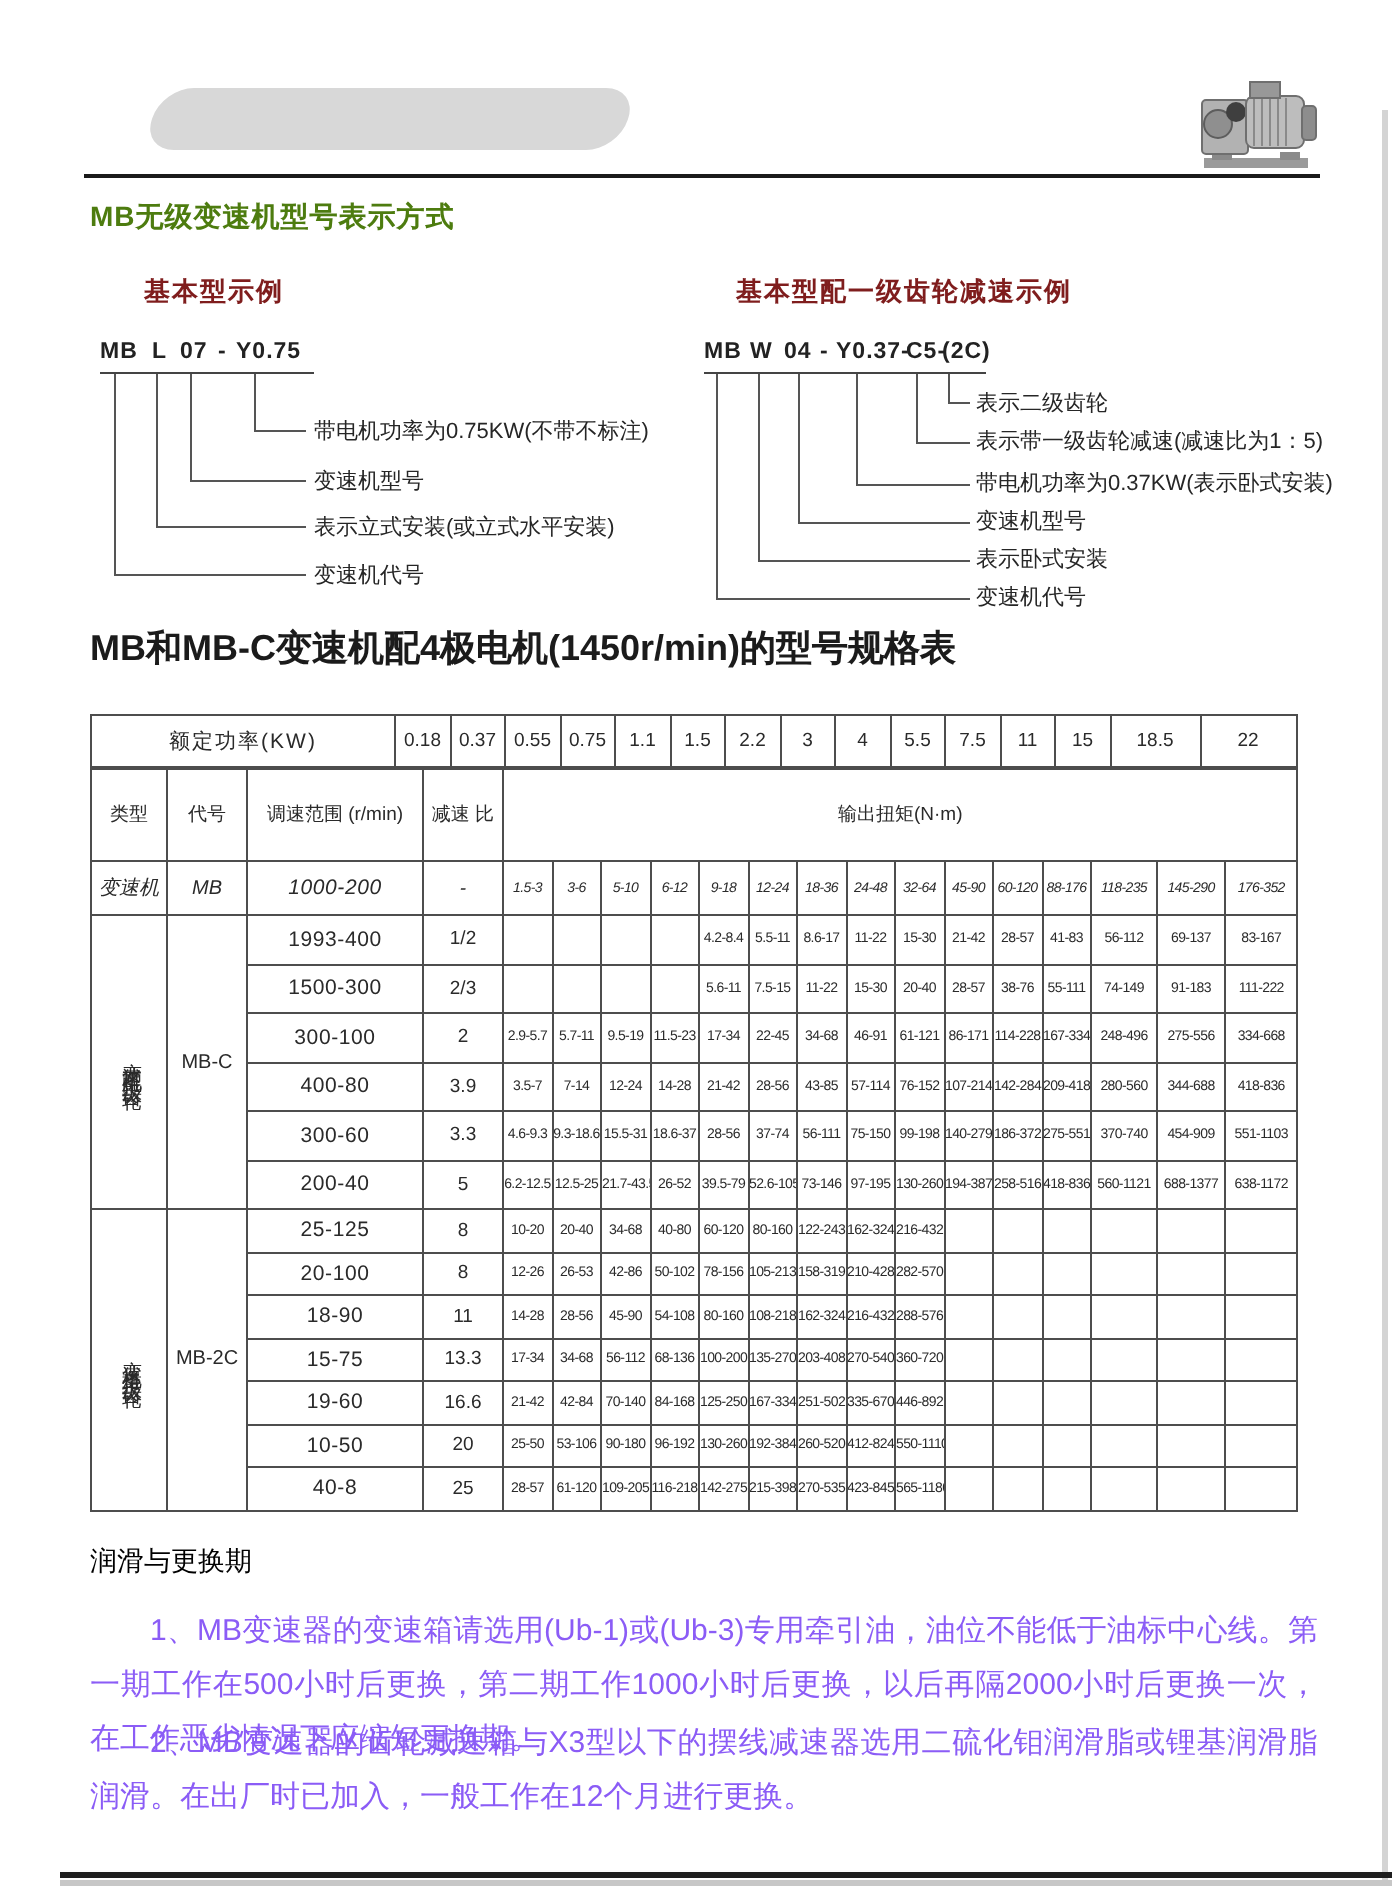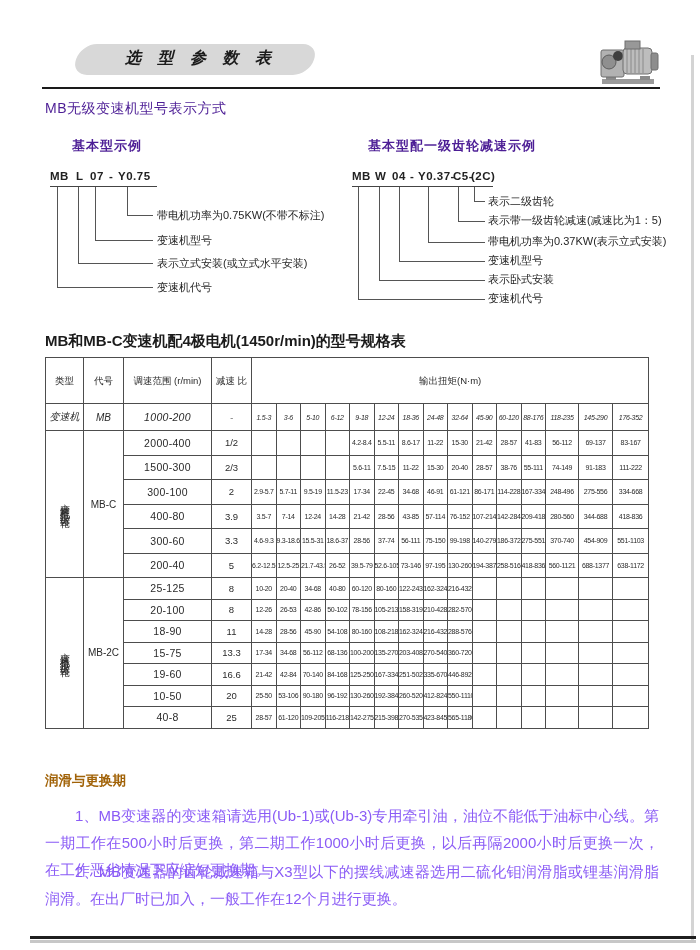--- a/index.html
+++ b/index.html
@@ -7,63 +7,62 @@
         font-family:"Liberation Sans","DejaVu Sans",sans-serif;color:#222;}
   .abs{position:absolute;}
 
   
   .banner{position:absolute;left:76px;top:44px;width:238px;height:31px;background:#d8d8d8;
           border-radius:16px/15px;transform:skewX(-18deg);}
   .banner-text{position:absolute;left:86px;top:48px;width:230px;text-align:center;
           font-size:16px;font-weight:bold;font-style:italic;letter-spacing:6px;color:#1b1b1b;}
   .hdr-line{position:absolute;left:42px;top:87px;width:618px;height:2px;background:#1a1a1a;}
 
-  .sec-title{position:absolute;font-weight:normal;font-size:14px;color:#4c1d95;letter-spacing:0.5px;}
-  .diag-title{position:absolute;font-weight:bold;font-size:13px;color:#4c1d95;letter-spacing:1px;}
+  .sec-title{position:absolute;font-weight:bold;font-size:14px;color:#4d7c0f;letter-spacing:0.5px;}
+  .diag-title{position:absolute;font-weight:bold;font-size:13px;color:#7f1d1d;letter-spacing:1px;}
 
   .codepart{position:absolute;top:170px;font-size:11.5px;font-weight:bold;letter-spacing:0.5px;color:#222;}
   .code-underline{position:absolute;top:186px;height:1px;background:#444;}
   .connector{position:absolute;border-left:1px solid #555;border-bottom:1px solid #555;}
   .callout{position:absolute;font-size:11px;color:#262626;white-space:nowrap;}
 
   
   .tblwrap{position:absolute;left:45px;top:357px;width:603px;}
   table.tbl{border-collapse:collapse;table-layout:fixed;width:603px;}
   table.tbl td{border:1px solid #4d4d4d;text-align:center;vertical-align:middle;
                overflow:hidden;white-space:nowrap;padding:0;color:#2a2a2a;}
-  .tbl-title{position:absolute;left:45px;top:332px;font-weight:bold;font-size:15px;color:#1b1b1b;}
+  .tbl-title{position:absolute;left:45px;top:312px;font-weight:bold;font-size:18px;color:#1b1b1b;}
   td.lblA{font-size:10.5px;letter-spacing:1px;}
   td.hA{font-size:10.5px;}
   td.pw{font-size:9.5px;}
   td.chead{font-size:9.5px;white-space:pre-line;line-height:1.25;}
   td.typeH{font-size:10px;}
   td.typeV{writing-mode:vertical-lr;text-orientation:upright;font-size:10px;letter-spacing:2px;line-height:1;}
   td.codeC{font-size:10px;}
   td.rangeC{font-size:10.5px;letter-spacing:0.3px;margin-top:29px;}
   td.ratioC{font-size:9.5px;}
   td.valC{font-size:7px;letter-spacing:-0.3px;}
   tr.hrow1{height:25px;} tr.hrow2{height:26px;} tr.hrow3{height:46px;}
   tr.sec0{height:27px;font-style:italic;} tr.sec1{height:24.5px;} tr.sec2{height:21.5px;}
 
   
-  .foot-title{position:absolute;left:45px;top:772px;font-weight:bold;font-size:13.5px;color:#a16207;}
+  .foot-title{position:absolute;left:45px;top:772px;font-weight:normal;font-size:13.5px;color:#000000;}
   .foot-para{position:absolute;left:45px;width:614px;font-size:15px;line-height:27px;
              text-indent:2em;text-align:justify;color:#8b5cf6;}
 
   .right-edge{position:absolute;left:691px;top:55px;width:3px;height:885px;background:#d4d4d4;}
   .bottom-line{position:absolute;left:30px;top:936px;width:666px;height:3px;background:#1f1f1f;}
   .bottom-shadow{position:absolute;left:30px;top:940px;width:666px;height:3px;background:#c7c7c7;}
 </style>
 </head>
 <body>
 
 <div class="page">
 
   <div class="banner"></div>
-  <div class="banner-text">选 型 参 数 表</div>
 
   <svg class="abs" style="left:594px;top:32px" width="72" height="56" viewBox="0 0 72 56">
     <rect x="8" y="47" width="52" height="5" fill="#9a9a9a"></rect>
     <rect x="12" y="44" width="10" height="4" fill="#8a8a8a"></rect>
     <rect x="46" y="44" width="10" height="4" fill="#8a8a8a"></rect>
     <rect x="7" y="18" width="23" height="27" rx="2" fill="#b2b2b2" stroke="#6f6f6f"></rect>
     <circle cx="15" cy="30" r="7" fill="#8f8f8f" stroke="#5d5d5d"></circle>
     <circle cx="24" cy="24" r="5" fill="#3f3f3f"></circle>
     <rect x="29" y="16" width="29" height="26" rx="4" fill="#bdbdbd" stroke="#6f6f6f"></rect>
     <line x1="33" y1="17" x2="33" y2="41" stroke="#8a8a8a"></line>
@@ -111,37 +110,55 @@
 
     <div class="connector" style="left:474px;top:187px;width:10px;height:14px"></div>
     <div class="connector" style="left:458px;top:187px;width:26px;height:34px"></div>
     <div class="connector" style="left:428px;top:187px;width:56px;height:55px"></div>
     <div class="connector" style="left:399px;top:187px;width:85px;height:74px"></div>
     <div class="connector" style="left:379px;top:187px;width:105px;height:93px"></div>
     <div class="connector" style="left:358px;top:187px;width:126px;height:112px"></div>
 
     <div class="callout" style="left:488px;top:194px">表示二级齿轮</div>
     <div class="callout" style="left:488px;top:213px">表示带一级齿轮减速(减速比为1：5)</div>
-    <div class="callout" style="left:488px;top:234px">带电机功率为0.37KW(表示立式安装)</div>
+    <div class="callout" style="left:488px;top:234px">带电机功率为0.37KW(表示卧式安装)</div>
     <div class="callout" style="left:488px;top:253px">变速机型号</div>
     <div class="callout" style="left:488px;top:272px">表示卧式安装</div>
     <div class="callout" style="left:488px;top:291px">变速机代号</div>
   </div>
 
   <div class="tbl-title">MB和MB-C变速机配4极电机(1450r/min)的型号规格表</div>
 
   <div class="tblwrap">
     <table class="tbl">
       <colgroup>
         <col style="width:152px">
         <col span="13" style="width:27.5px">
         <col style="width:45px">
           <col style="width:48px">
       </colgroup>
       <tbody>
+      <tr class="hrow2" id="power-row">
+        <td class="lblA">额定功率(KW)</td>
+      <td class="pw">0.18</td>
+            <td class="pw">0.37</td>
+            <td class="pw">0.55</td>
+            <td class="pw">0.75</td>
+            <td class="pw">1.1</td>
+            <td class="pw">1.5</td>
+            <td class="pw">2.2</td>
+            <td class="pw">3</td>
+            <td class="pw">4</td>
+            <td class="pw">5.5</td>
+            <td class="pw">7.5</td>
+            <td class="pw">11</td>
+            <td class="pw">15</td>
+            <td class="pw">18.5</td>
+            <td class="pw">22</td>
+          </tr>
     </tbody>
       </table>
 
     <table class="tbl">
       <colgroup>
         <col style="width:38px">
           <col style="width:40px">
           <col style="width:88px">
           <col style="width:40px">
         <col span="12" style="width:24.5px">
@@ -178,21 +195,21 @@
             <td class="valC">45-90</td>
             <td class="valC">60-120</td>
             <td class="valC">88-176</td>
             <td class="valC">118-235</td>
             <td class="valC">145-290</td>
             <td class="valC">176-352</td>
           </tr>
           <tr class="sec1">
             <td class="typeV" rowspan="6">变速机配一级齿轮</td>
             <td class="codeC" rowspan="6">MB-C</td>
-            <td class="rangeC">2000-400</td>
+            <td class="rangeC">1993-400</td>
             <td class="ratioC">1/2</td>
             <td class="valC"></td>
             <td class="valC"></td>
             <td class="valC"></td>
             <td class="valC"></td>
             <td class="valC">4.2-8.4</td>
             <td class="valC">5.5-11</td>
             <td class="valC">8.6-17</td>
             <td class="valC">11-22</td>
             <td class="valC">15-30</td>

